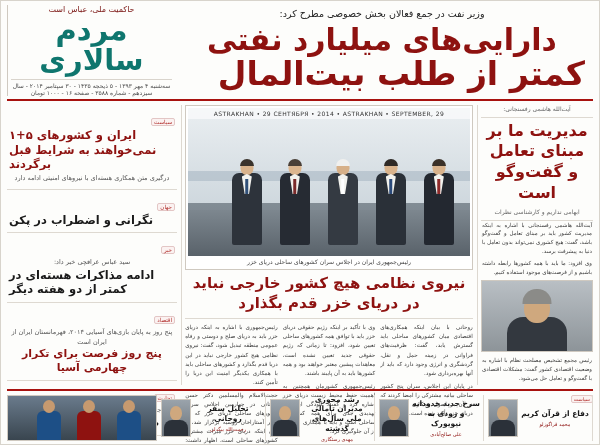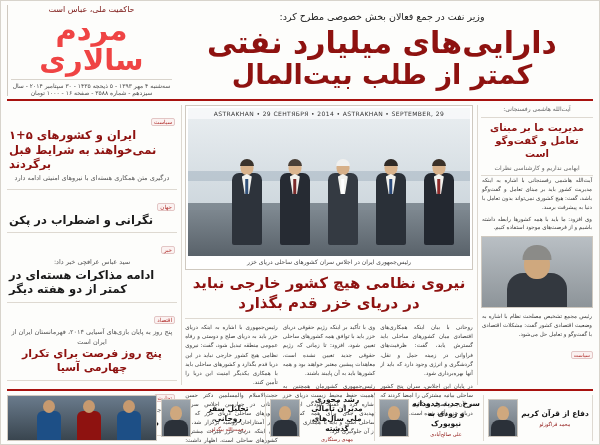--- a/index.html
+++ b/index.html
@@ -42,21 +42,21 @@
   .logo-top {
     font-size: 8px;
     color: #7a1412;
     letter-spacing: 0.3px;
     margin-bottom: 2px;
   }
   .logo-main {
     font-size: 29px;
     line-height: 1.02;
     font-weight: bold;
-    color: #ef4444;
+    color: #0f766e;
     text-align: center;
     font-family: "DejaVu Sans", sans-serif;
   }
   .logo-date {
     margin-top: 4px;
     font-size: 6px;
     color: #4a4a4a;
     text-align: center;
     direction: rtl;
     border-top: 1px solid #d9d4cc;
@@ -78,25 +78,24 @@
   }
   .lead-head {
     font-size: 30px;
     line-height: 1.12;
     font-weight: bold;
     color: #8e1210;
     text-align: center;
     letter-spacing: -0.5px;
   }
   .lead-head-2 {
-    font-size: 27px;
+    font-size: 33px;
     line-height: 1.12;
     font-weight: bold;
     color: #8e1210;
-    text-align: center;
   }
 
   
   .body-grid {
     display: flex;
     flex-direction: row-reverse;
     gap: 4px;
     margin-top: 4px;
     height: 280px;
   }
@@ -257,21 +256,21 @@
     flex: 1;
     font-size: 5.6px;
     line-height: 1.62;
     color: #3a3a3a;
     text-align: justify;
   }
   .tcol p { margin: 0 0 4px 0; }
 
   
   .lead-left-head {
-    font-size: 10px;
+    font-size: 16px;
     line-height: 1.3;
     font-weight: bold;
     color: #8e1210;
     text-align: center;
     padding: 3px 2px 4px;
   }
   .left-sub {
     font-size: 6px;
     color: #666;
     text-align: center;

